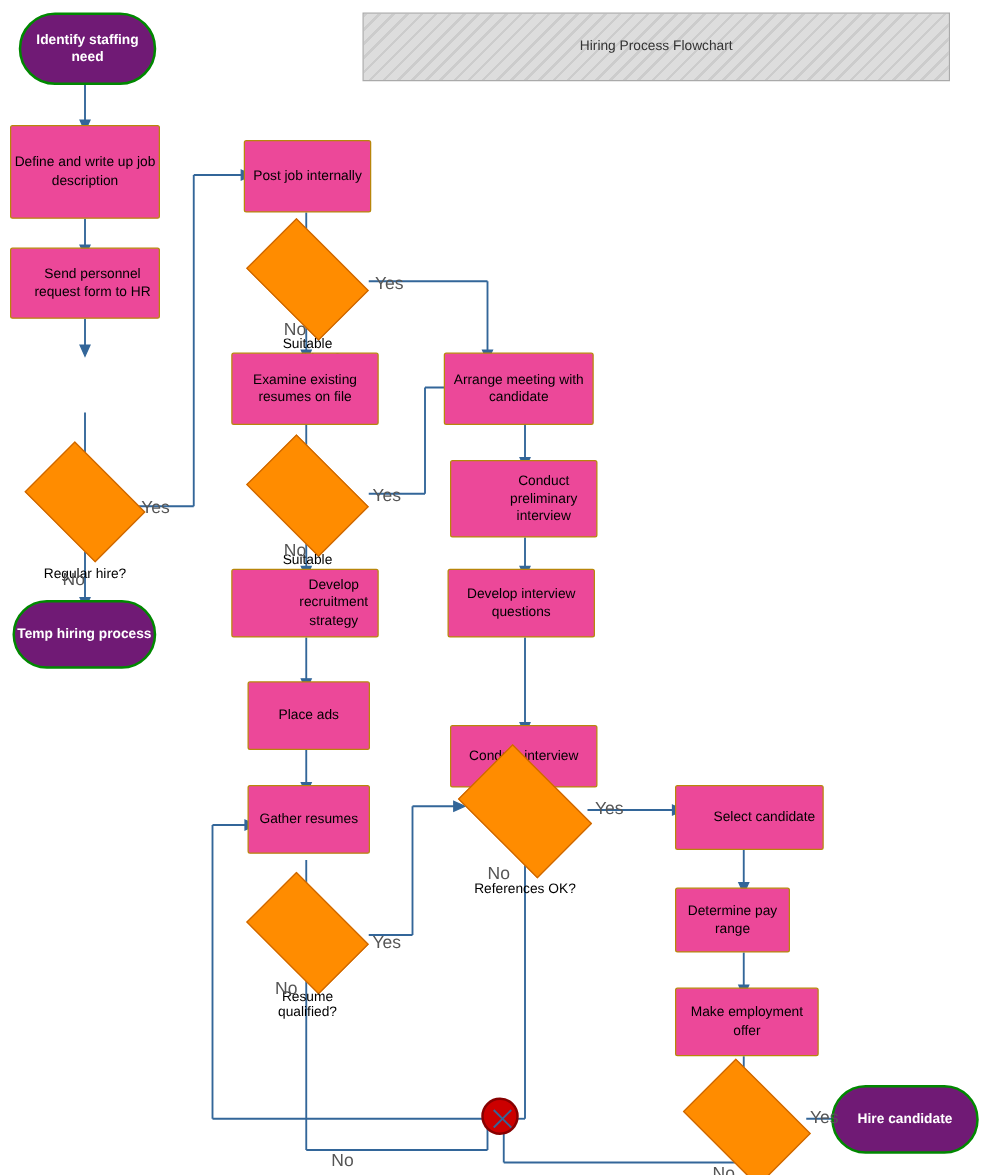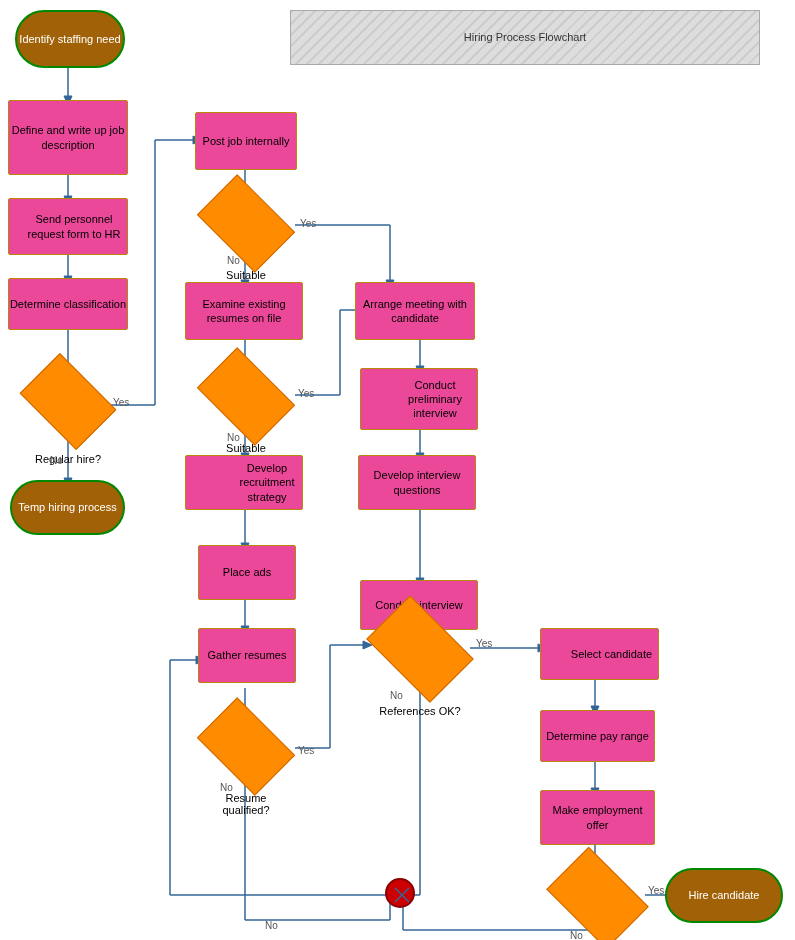--- a/index.html
+++ b/index.html
@@ -32,25 +32,25 @@
       line-height: 1.3;
     }
 
     .rect {
       border-radius: 2px;
       border: 1.5px solid #b8860b;
     }
 
     .yellow { background: #ec4899; color: #000; }
     .green-oval {
-      background: #a16207;
+      background: #701a75;
       border-radius: 40px;
       border: 2px solid #008800;
       color: #fff;
-      font-weight: normal;
+      font-weight: bold;
     }
     .diamond-wrap {
       position: absolute;
     }
     .diamond {
       width: 100%;
       height: 100%;
       background: #FF8C00;
       transform: rotate(45deg);
       border: 1.5px solid #cc6600;
@@ -91,21 +91,21 @@
       stroke-width: 1.5;
       fill: none;
     }
     polygon.arrow {
       fill: #336699;
       stroke: #336699;
     }
 
     .label-text {
       position: absolute;
-      font-size: 10px;
+      font-size: 14px;
       color: #555;
     }
   </style>
 </head>
 <body>
 
 <div class="flowchart-container">
 
   <div class="title-box shape">
     <span>Hiring Process Flowchart</span>
@@ -220,23 +220,20 @@
   </div>
 
   <div class="shape rect yellow" style="left:8px; top:100px; width:120px; height:75px;">
     <span>Define and write up job description</span>
   </div>
 
   <div class="shape rect yellow" style="left:8px; top:198px; width:120px; height:57px;padding-left:12px;">
     <span>Send personnel request form to HR</span>
   </div>
 
-  <div class="shape rect yellow" style="left:8px; top:278px; width:120px; height:52px;">
-    <span>Determine classification</span>
-  </div>
 
   <div class="diamond-wrap" style="left:28px; top:373px; width:80px; height:57px;">
     <div class="diamond"></div>
     <div class="diamond-label">Regular hire?</div>
   </div>
 
   <div class="shape green-oval" style="left:10px; top:480px; width:115px; height:55px;">
     <span>Temp hiring process</span>
   </div>
 
@@ -279,21 +276,21 @@
   </div>
 
   <div class="shape rect yellow" style="left:198px; top:545px; width:98px; height:55px;">
     <span>Place ads</span>
   </div>
 
   <div class="shape rect yellow" style="left:360px; top:580px; width:118px; height:50px;">
     <span>Conduct interview</span>
   </div>
 
-  <div class="shape rect yellow" style="left:540px; top:710px; width:115px; height:52px;align-items:center;">
+  <div class="shape rect yellow" style="left:540px; top:710px; width:92px; height:52px;align-items:center;">
     <span>Determine pay range</span>
   </div>
 
   <div class="shape rect yellow" style="left:198px; top:628px; width:98px; height:55px;">
     <span>Gather resumes</span>
   </div>
 
   <div class="diamond-wrap" style="left:375px; top:618px; width:90px; height:62px;">
     <div class="diamond"></div>
     <div class="diamond-label">References OK?</div>

